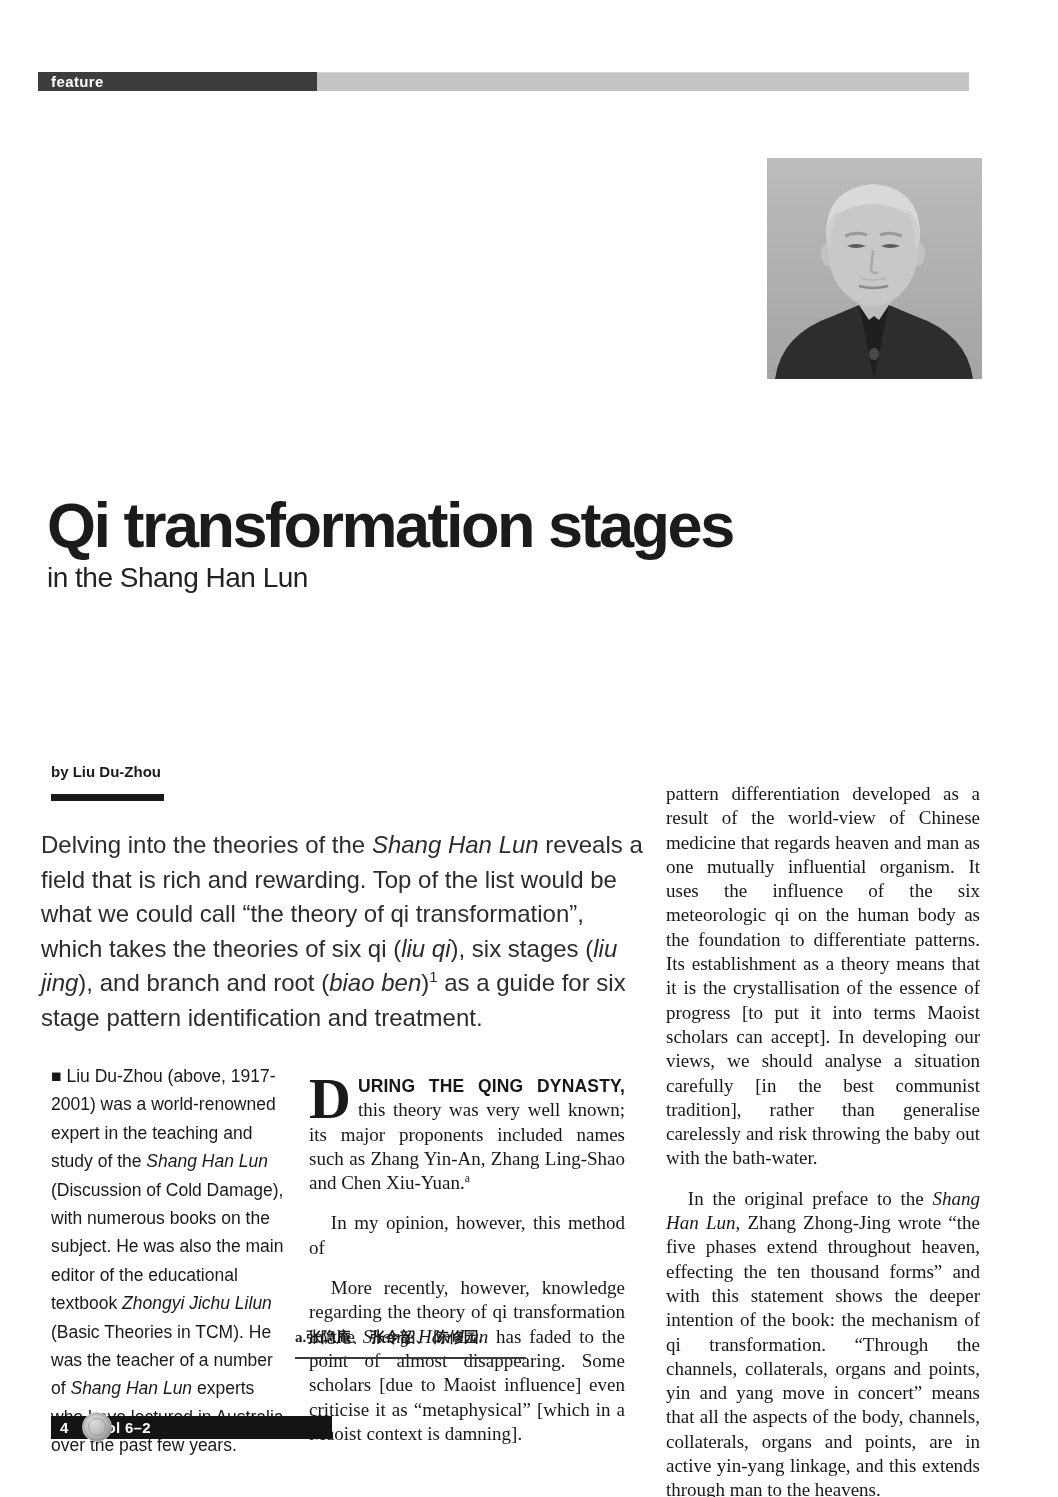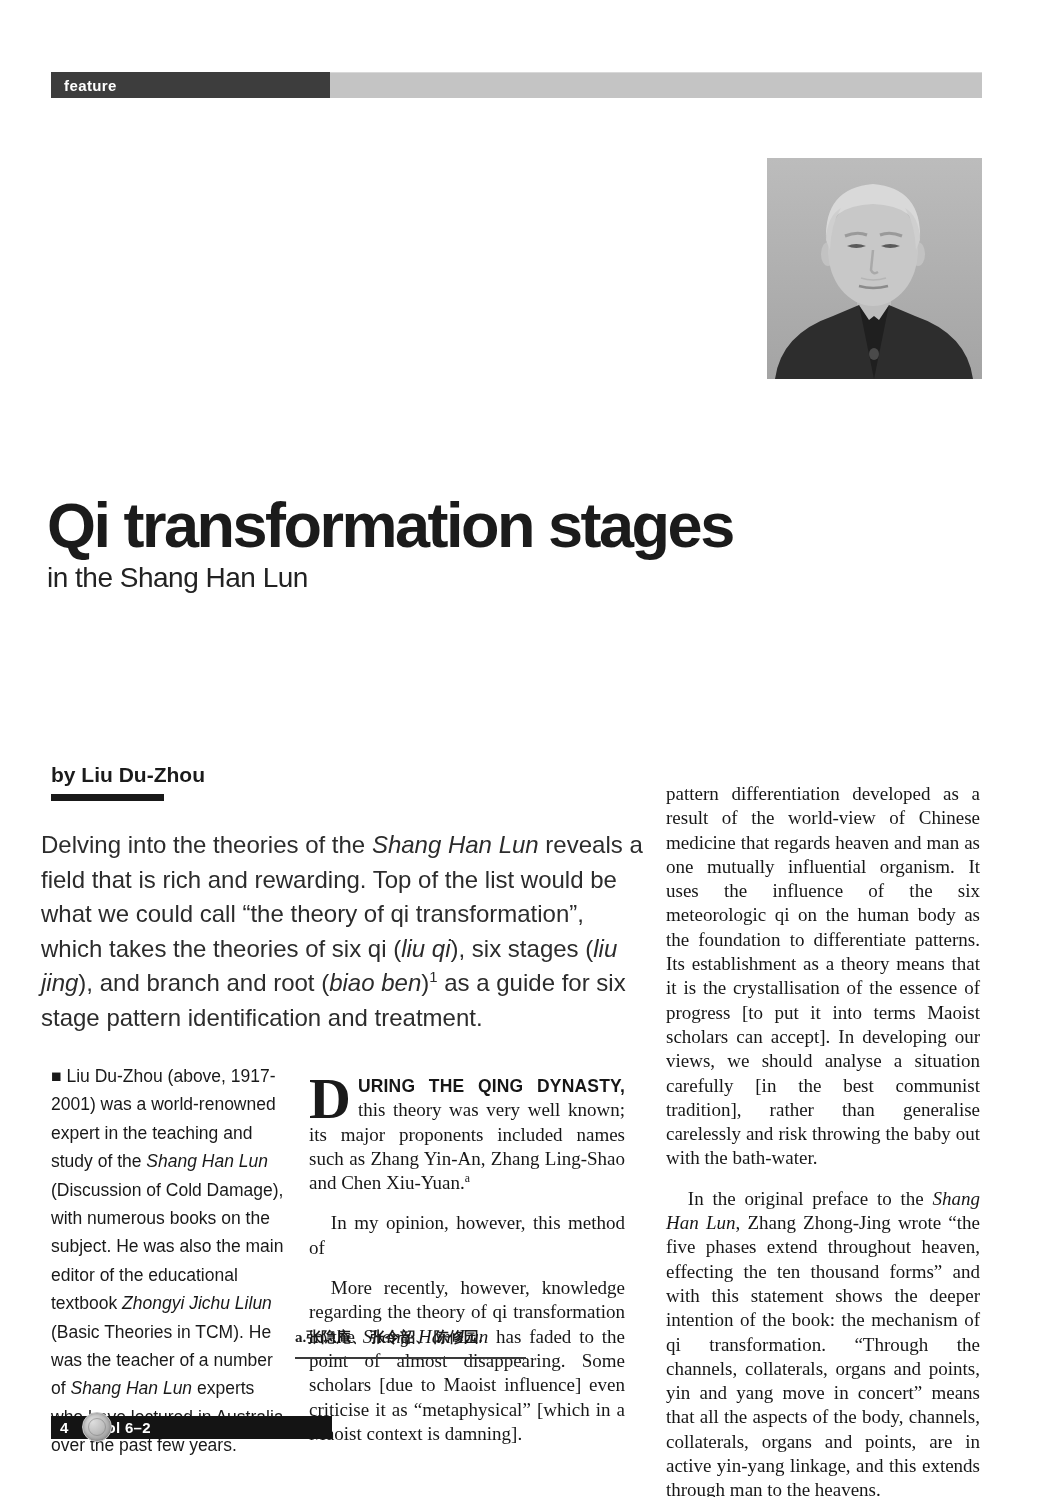--- a/index.html
+++ b/index.html
@@ -7,42 +7,42 @@
   .page {
     position:relative;
     width:1058px; height:1497px;
     background:#ffffff;
     font-family:"Liberation Sans", sans-serif;
     color:#1c1c1c;
     overflow:hidden;
   }
 
   
-  .feature-bar { position:absolute; left:51px; top:72px; width:931px; height:26px; display:flex; }
+  .feature-bar { position:absolute; left:38px; top:72px; width:931px; height:19px; display:flex; }
   .feature-dark {
     width:279px; height:100%; background:#3d3d3d; color:#ffffff;
     display:flex; align-items:center; padding-left:13px;
     font-size:15px; font-weight:700; letter-spacing:0.4px;
   }
   .feature-gray { flex:1; height:100%; background:#c4c4c4; border-top:1px solid #d8d8d8; }
 
   
   .photo { position:absolute; left:767px; top:158px; width:215px; height:221px; }
   .photo svg { display:block; }
 
   
   .title-block { position:absolute; left:47px; top:492px; width:900px; }
   .title-main {
     font-size:63px; font-weight:800; letter-spacing:-2.5px;
     line-height:1.05; color:#1b1b1b; white-space:nowrap;
   }
   .title-sub { font-size:28px; font-weight:400; letter-spacing:-0.5px; color:#222; margin-top:4px; }
 
   
-  .byline { position:absolute; left:51px; top:763px; font-size:21px; font-weight:700; color:#1b1b1b; }
+  .byline { position:absolute; left:51px; top:763px; font-size:15px; font-weight:700; color:#1b1b1b; }
   .byline-rule { position:absolute; left:51px; top:794px; width:113px; height:7px; background:#191919; }
 
   
   .intro {
     position:absolute; left:41px; top:828px; width:606px;
     font-size:24px; line-height:34.5px; color:#2c2c2c; font-weight:400;
   }
 
   
   .col-left {

